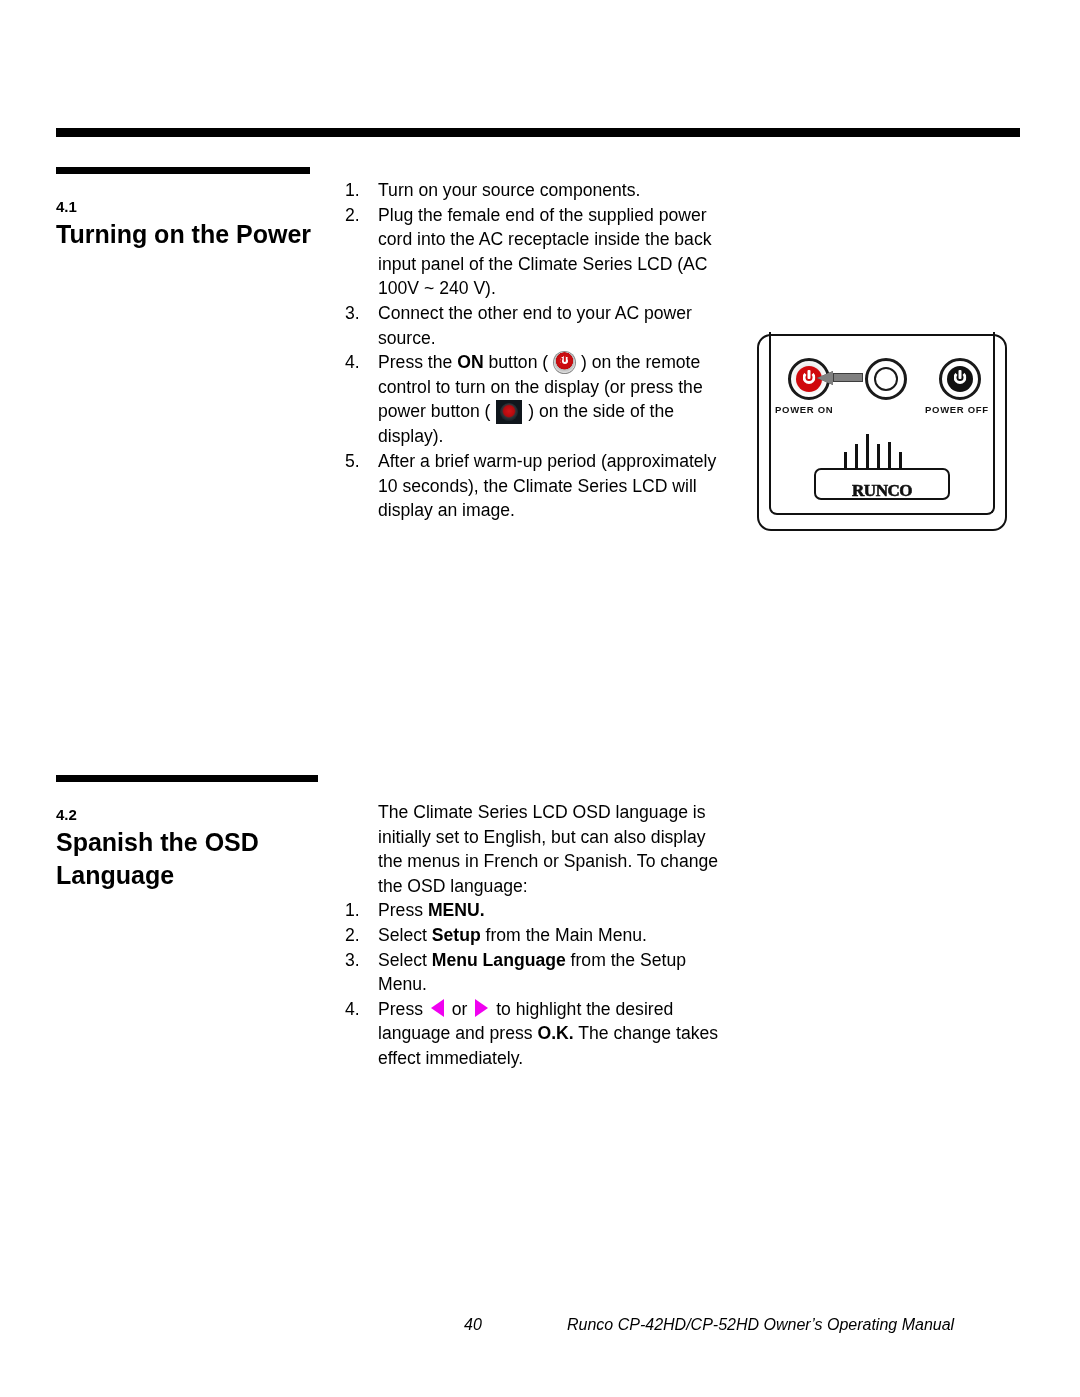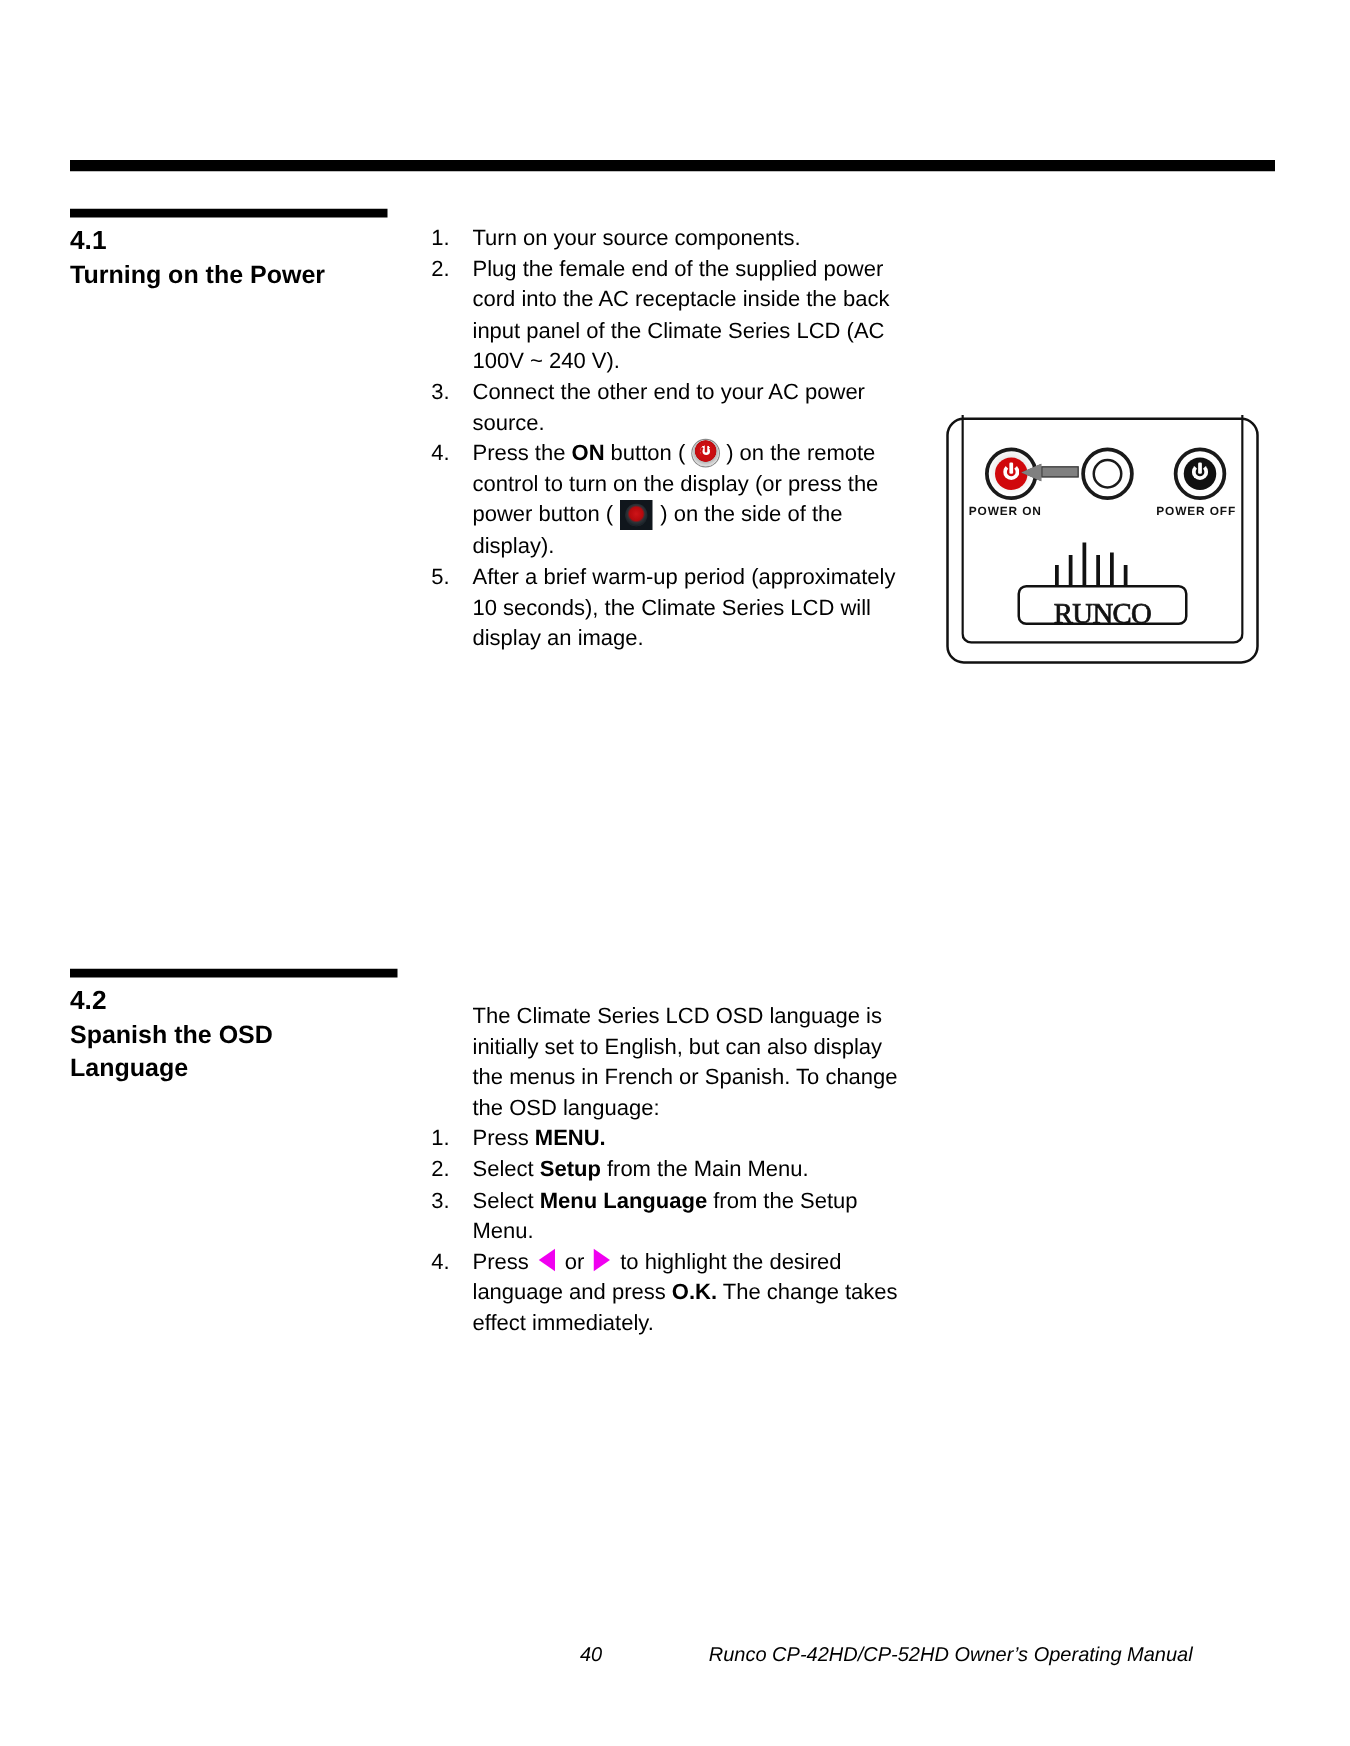--- a/index.html
+++ b/index.html
@@ -42,27 +42,27 @@
   
   .section-head {
     position: absolute;
     left: 56px;
   }
   .section-head .sec-rule {
     height: 7px;
     background: #000000;
   }
   .section-head .sec-num {
-    font-size: 21px;
+    font-size: 15px;
     font-weight: bold;
-    margin-top: 6px;
+    margin-top: 24px;
     line-height: 1.25;
   }
   .section-head .sec-name {
-    font-size: 20px;
+    font-size: 25px;
     font-weight: bold;
     line-height: 1.33;
     margin-top: 1px;
     max-width: 260px;
   }
 
   #sec41 { top: 167px; }
   #sec41 .sec-rule { width: 254px; }
   #sec42 { top: 775px; }
   #sec42 .sec-rule { width: 262px; }
@@ -392,22 +392,22 @@
     border: 2.5px solid #111111;
     border-radius: 7px;
     box-sizing: border-box;
     background: #ffffff;
     display: flex;
     align-items: center;
     justify-content: center;
   }
   .logo-plate span {
     font-family: "Liberation Serif", serif;
-    font-weight: normal;
-    font-size: 23px;
+    font-weight: bold;
+    font-size: 17px;
     letter-spacing: -0.5px;
     color: #111111;
     -webkit-text-stroke: 0.6px #111111;
     line-height: 1;
     margin-top: 12px;
   }
 
   
   .footer-page-num {
     position: absolute;

